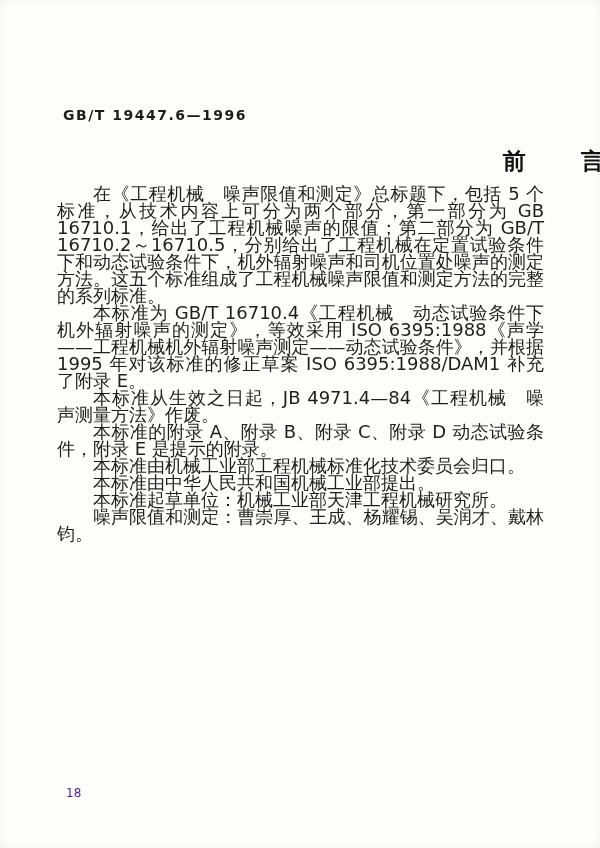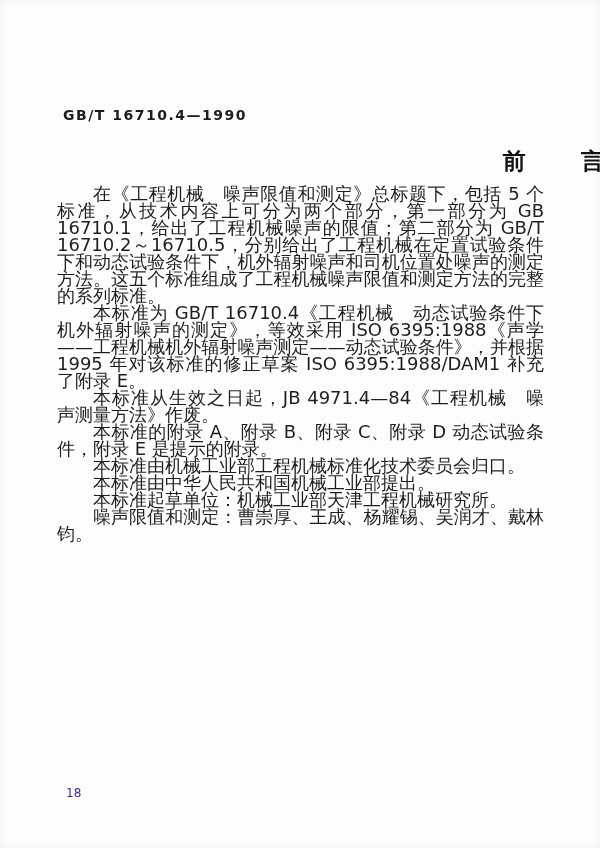--- a/index.html
+++ b/index.html
@@ -66,21 +66,21 @@
     top: 786px;
     font-size: 12px;
     color: #4c1d95;
   }
 </style>
 </head>
 <body>
 
 <div class="page">
 
-  <div class="doc-header">GB/T 16710.4—1990</div>
+  <div class="doc-header">GB/T 19447.6—1996</div>
 
   <h1 class="doc-title">
     <span class="title-text">前言</span>
   </h1>
 
   <div class="body-text">
     <p>在《工程机械　噪声限值和测定》总标题下，包括 5 个标准，从技术内容上可分为两个部分，第一部分为 GB 16710.1，给出了工程机械噪声的限值；第二部分为 GB/T 16710.2～16710.5，分别给出了工程机械在定置试验条件下和动态试验条件下，机外辐射噪声和司机位置处噪声的测定方法。这五个标准组成了工程机械噪声限值和测定方法的完整的系列标准。</p>
     <p>本标准为 GB/T 16710.4《工程机械　动态试验条件下机外辐射噪声的测定》，等效采用 ISO 6395:1988《声学——工程机械机外辐射噪声测定——动态试验条件》，并根据 1995 年对该标准的修正草案 ISO 6395:1988/DAM1 补充了附录 E。</p>
     <p>本标准从生效之日起，JB 4971.4—84《工程机械　噪声测量方法》作废。</p>
     <p>本标准的附录 A、附录 B、附录 C、附录 D 动态试验条件，附录 E 是提示的附录。</p>

